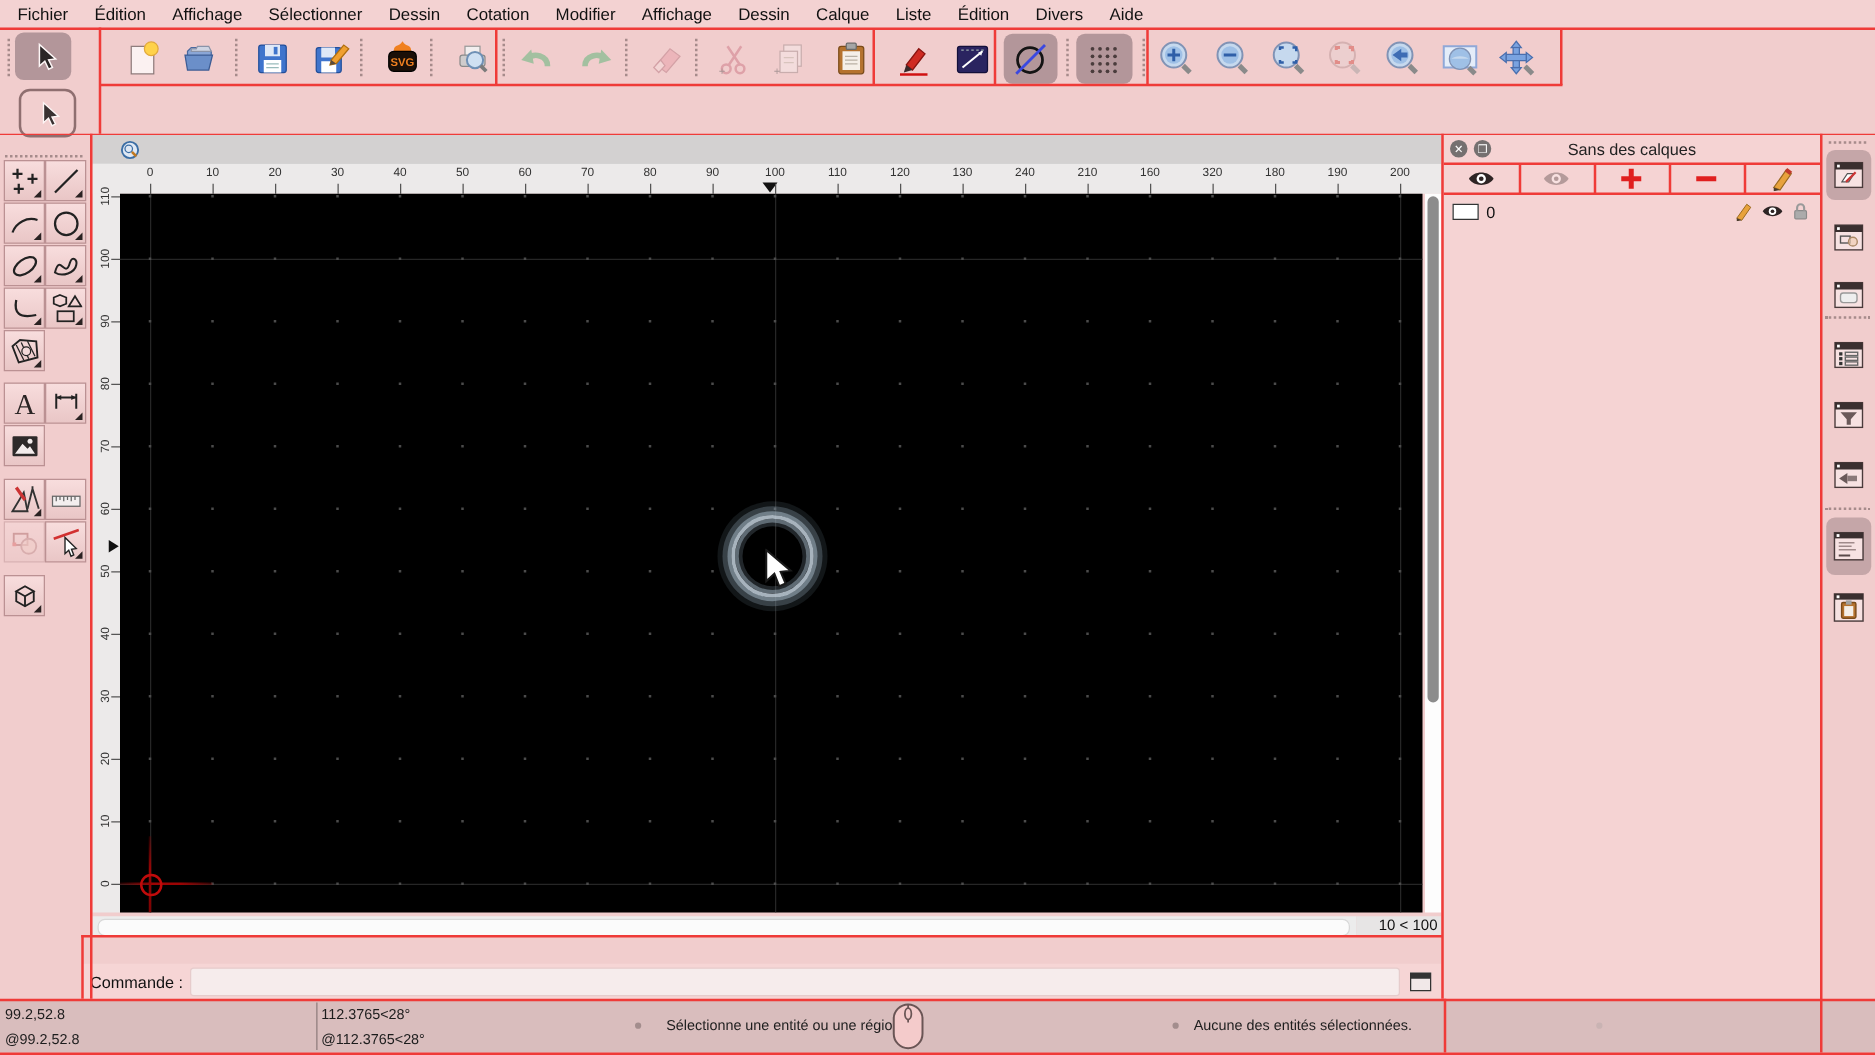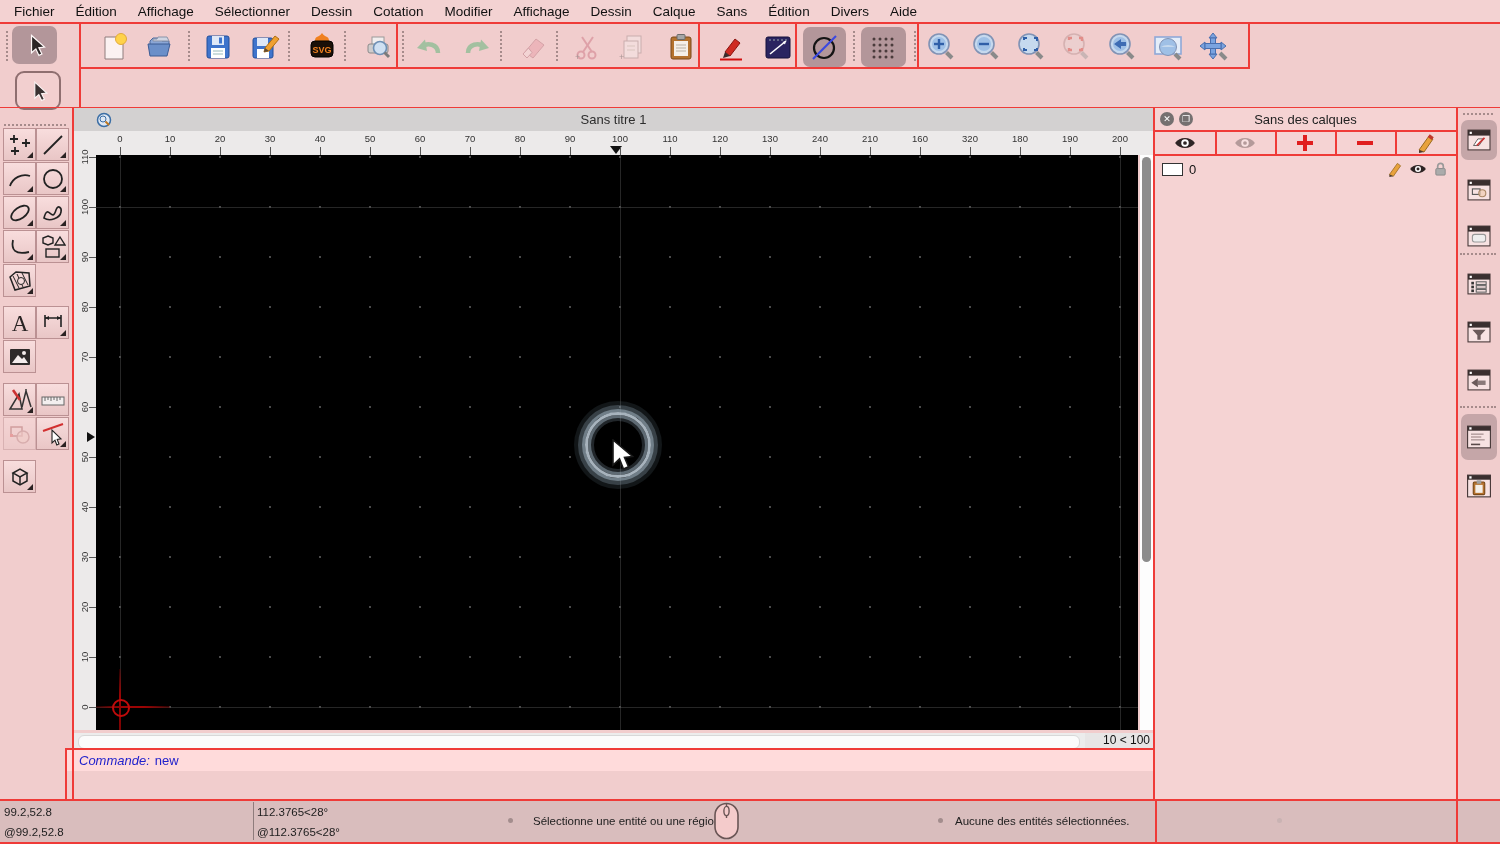--- a/index.html
+++ b/index.html
@@ -99,21 +99,21 @@
       <span class="mi">Fichier</span>
       <span class="mi">Édition</span>
       <span class="mi">Affichage</span>
       <span class="mi">Sélectionner</span>
       <span class="mi">Dessin</span>
       <span class="mi">Cotation</span>
       <span class="mi">Modifier</span>
       <span class="mi">Affichage</span>
       <span class="mi">Dessin</span>
       <span class="mi">Calque</span>
-      <span class="mi">Sans</span>
+      <span class="mi">Liste</span>
       <span class="mi">Édition</span>
       <span class="mi">Divers</span>
       <span class="mi">Aide</span>
     </div>
 
   <div class="tbtn pressed" style="left:12px;top:26px;width:45px;">
     <svg width="26" height="26" viewBox="0 0 30 30">
         <path d="M11 4 L11 24 L16 19.5 L19.5 27 L23 25.3 L19.5 18.3 L26 17.5 Z" fill="#2b2626" stroke="#fdf6f6" stroke-width="1.4"></path>
       </svg>
   </div>
@@ -466,21 +466,20 @@
         </svg>
       </div>
   </div>
 
   <div id="titlebar">
     <svg style="margin-left:22px;z-index:2" width="16" height="16" viewBox="0 0 16 16">
         <circle cx="8" cy="8" r="6.5" fill="#dfe8f4" stroke="#3b6ea5" stroke-width="1.5"></circle>
         <circle cx="7" cy="7" r="3" fill="none" stroke="#3b6ea5"></circle>
         <line x1="9.5" y1="9.5" x2="13" y2="13" stroke="#c07820" stroke-width="2"></line>
       </svg>
-    <span id="wtitle">Sans titre 1</span>
   </div>
   <div id="corner"></div>
   <div id="hruler">
       <div id="hmark" style="left:536px;"></div>
       <span class="rlb" style="left: 33px;">0</span>
       <div class="rtk" style="left: 46px;"></div>
       <span class="rlb" style="left: 83px;">10</span>
       <div class="rtk" style="left: 96px;"></div>
       <span class="rlb" style="left: 133px;">20</span>
       <div class="rtk" style="left: 146px;"></div>
@@ -819,23 +818,24 @@
   </div>
 
   <div id="vscroll">
       <div id="vthumb"></div>
     </div>
   <div id="hscroll">
       <div id="hthumb"></div>
     </div>
   <div id="gridstatus">10 &lt; 100</div>
 
-  <div id="cmdhist">
-    <span class="lab">Commande:</span>
-    <span>new</span>
+  <div id="cmdrow">
+    <span class="lab">Commande :</span>
+    <input id="cmdinput" type="text" style="">
+    <div id="detach"></div>
   </div>
 
   <div id="layers">
     <div id="lptitle">
       <div class="circbtn">✕</div>
       <div class="circbtn">❐</div>
       <span id="lptext">Sans des calques</span>
     </div>
     <div class="lcell" style="left:0;width:60px;">
       <svg width="22" height="18" viewBox="0 0 20 16">

